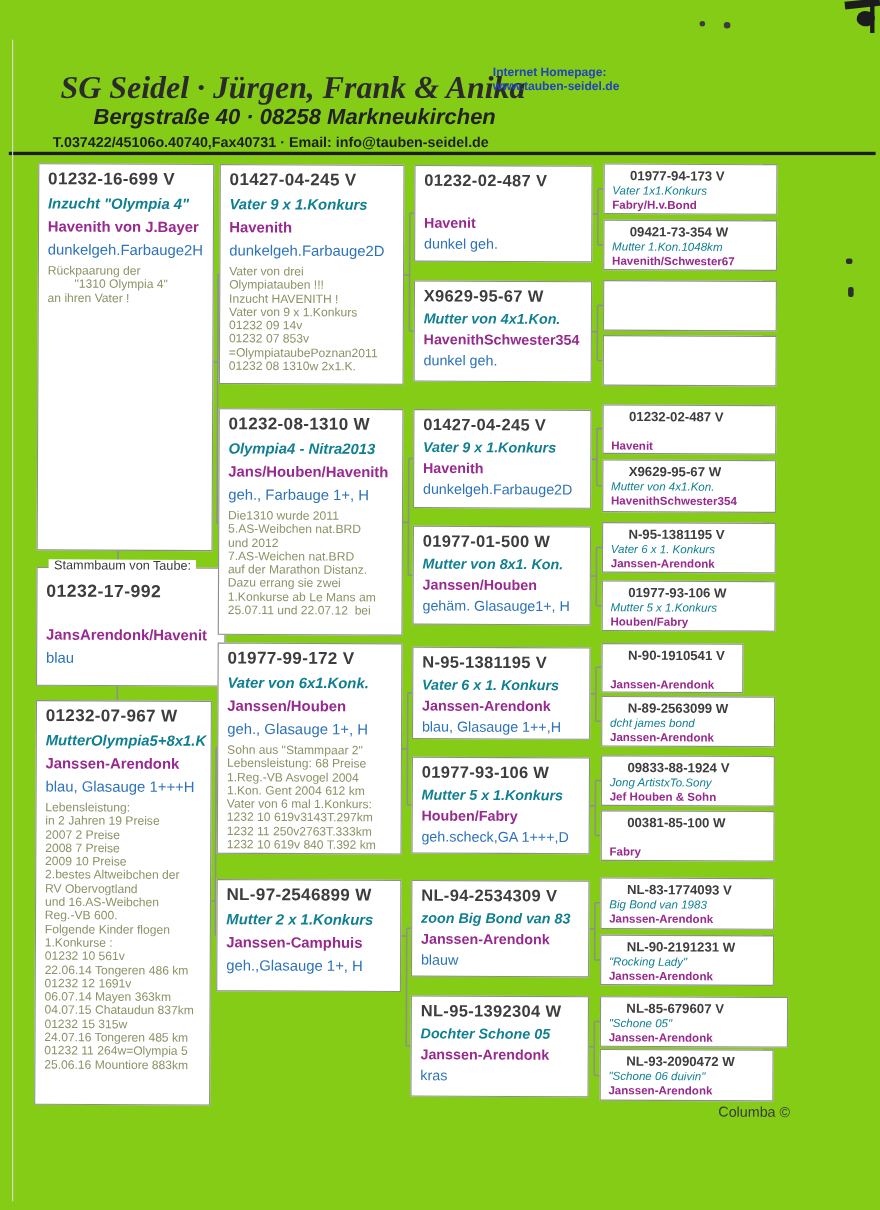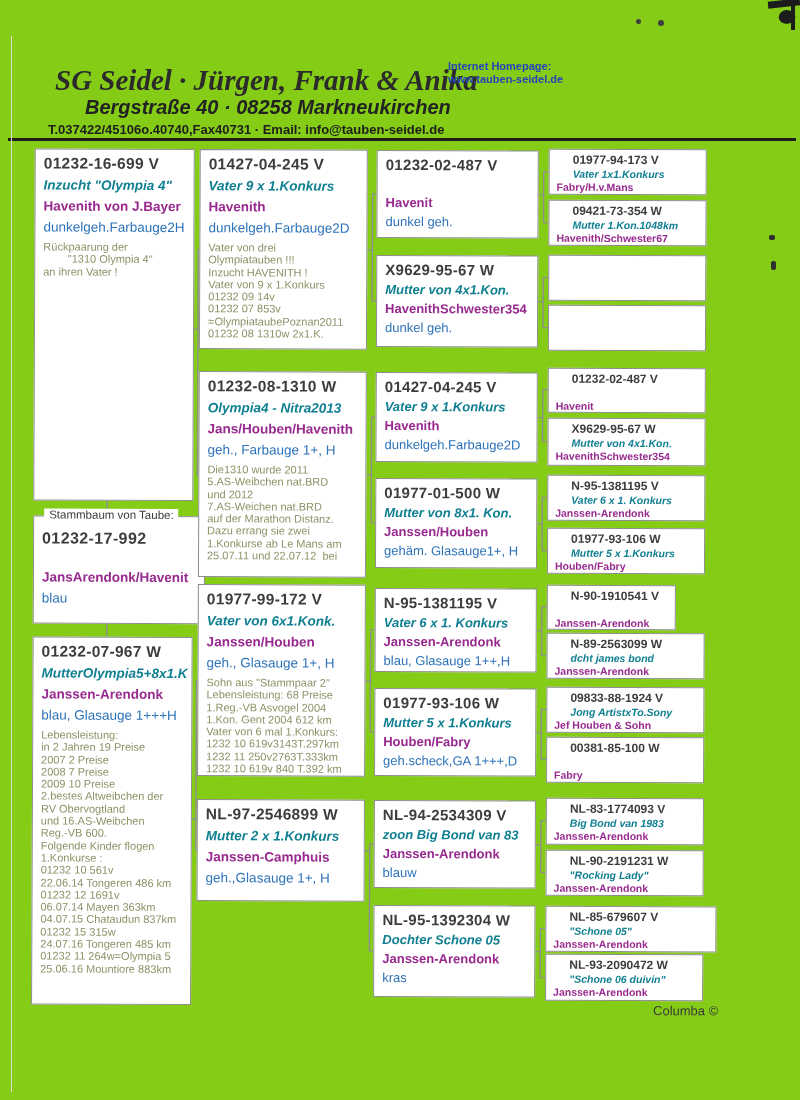--- a/index.html
+++ b/index.html
@@ -28,21 +28,21 @@
   .st   { font-size:13.5px; font-weight:bold; color:#97298f; margin-bottom:6px; white-space:nowrap; }
   .cl   { font-size:13.5px; color:#2d73b9; margin-bottom:6px; white-space:nowrap; }
   .nt   { font-size:11px; color:#8b9366; line-height:12.3px; white-space:pre-wrap; }
 
   .c3 .ring { font-size:15px; margin-bottom:4px; }
   .c3 .tl, .c3 .st, .c3 .cl { font-size:13px; margin-bottom:4px; min-height:14px; }
 
   .sbox { position:absolute; background:#fff; border:1px solid #8d8d8d;
     padding:3px 7px; box-sizing:border-box; overflow:hidden; }
   .s-ring { font-size:12px; font-weight:bold; color:#3d3d3d; margin-bottom:1px; white-space:nowrap;padding-left:16px; }
-  .s-tl { font-size:10.5px; font-weight:bold; font-style:italic; color:#0f7f91; min-height:12px; margin-bottom:1px; white-space:nowrap;margin-left:16px; }
+  .s-tl { font-size:10.5px; font-weight:normal; font-style:italic; color:#0f7f91; min-height:12px; margin-bottom:1px; white-space:nowrap; }
   .s-st { font-size:10.5px; font-weight:bold; color:#97298f; white-space:nowrap; }
 
   .legend { position:absolute; top:-8px; left:10px; background:#fff; padding:0 5px;
     font-size:11.5px; color:#3a3a3a; white-space:nowrap; }
   .subj-ring { font-size:16px; font-weight:bold; color:#3d3d3d; letter-spacing:.4px; margin:8px 0 22px 0; }
 
   .connector { position:absolute; left:0; top:0; }
   .credit { position:absolute; left:655px; top:1002px; font-size:13px; color:#3a3a3a; }
 
   
@@ -223,21 +223,21 @@
     <div class="box c3" style="left:375px;top:905px;width:162px;height:92px">
       <div class="ring">NL-95-1392304 W</div>
       <div class="tl">Dochter Schone 05</div>
       <div class="st">Janssen-Arendonk</div>
       <div class="cl">kras</div>
     </div>
 
     <div class="sbox" style="left:547px;top:148px;width:158px;height:46px">
       <div class="s-ring">01977-94-173 V</div>
       <div class="s-tl">Vater 1x1.Konkurs</div>
-      <div class="s-st">Fabry/H.v.Mans</div>
+      <div class="s-st">Fabry/H.v.Bond</div>
     </div>
     <div class="sbox" style="left:547px;top:199px;width:158px;height:46px">
       <div class="s-ring">09421-73-354 W</div>
       <div class="s-tl">Mutter 1.Kon.1048km</div>
       <div class="s-st">Havenith/Schwester67</div>
     </div>
     <div class="sbox" style="left:547px;top:254px;width:158px;height:46px">
       <div class="s-ring"></div>
       <div class="s-tl"></div>
       <div class="s-st"></div>

